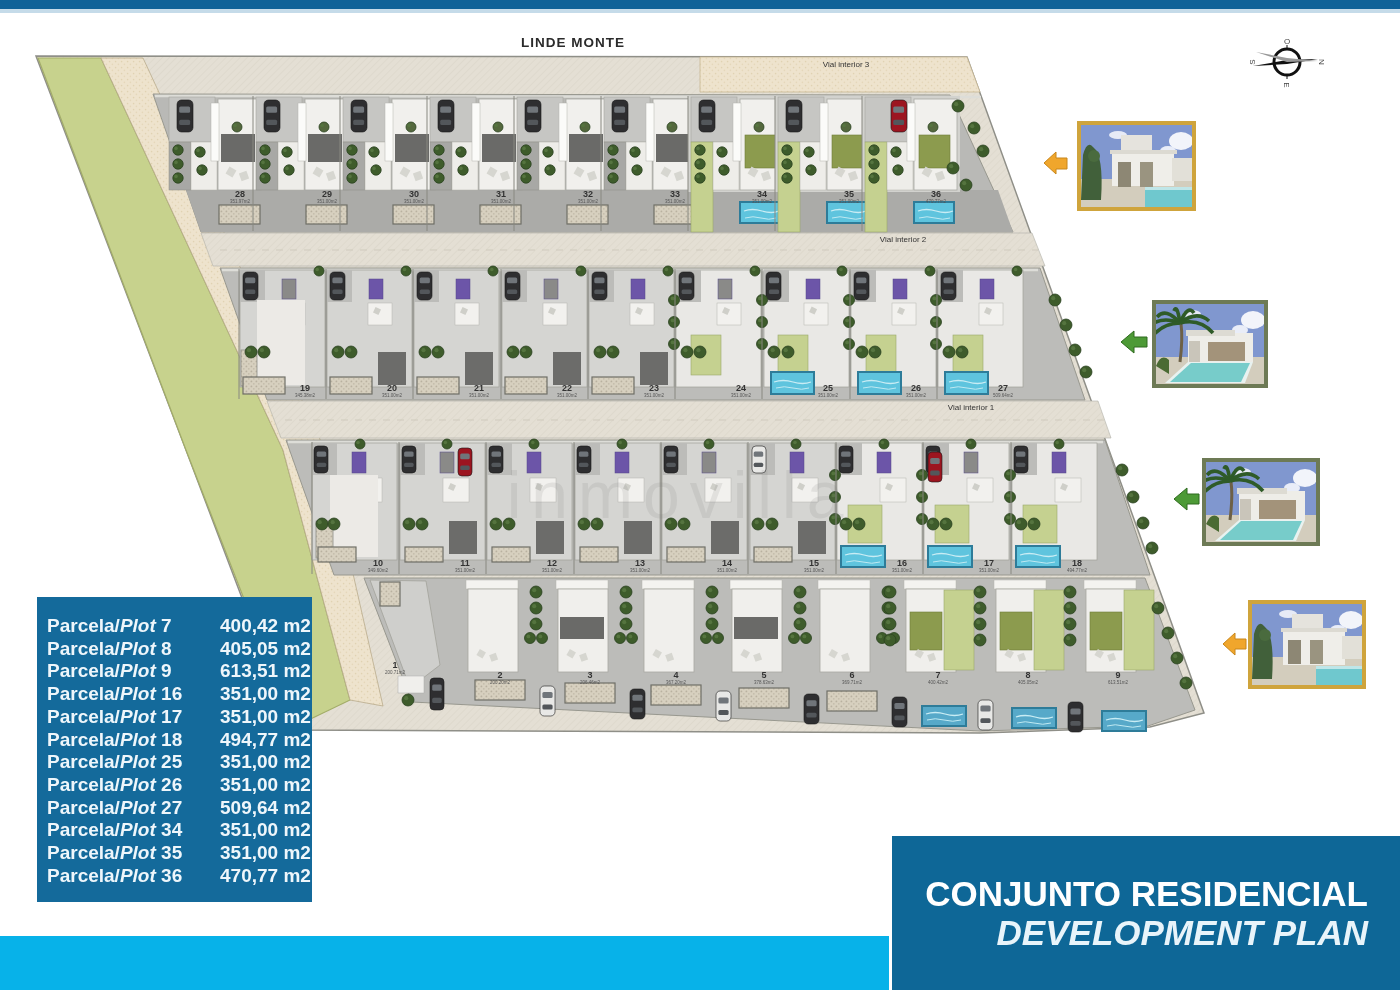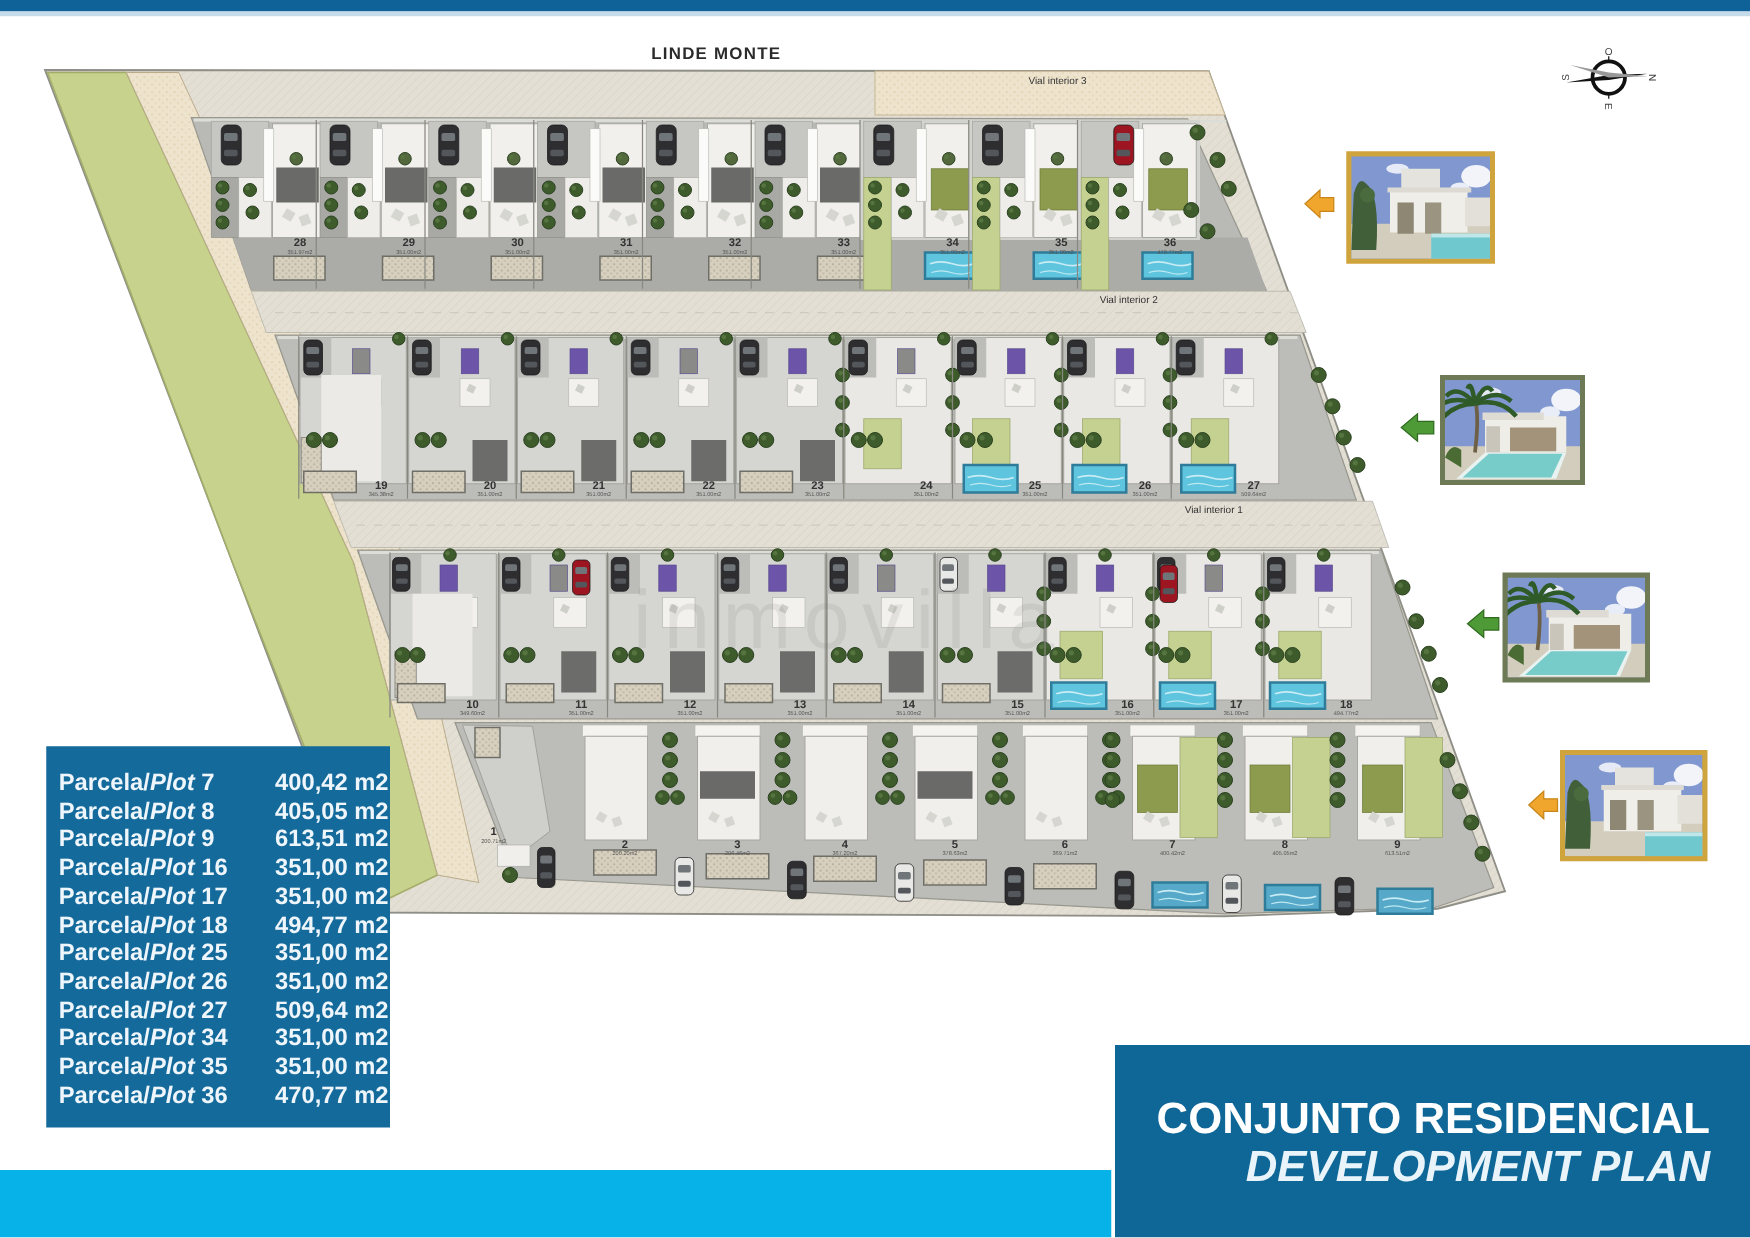--- a/index.html
+++ b/index.html
@@ -1,15 +1,15 @@
 <!DOCTYPE html>
 <html><head><meta charset="utf-8">
 <style>
 html,body{margin:0;padding:0;background:#ffffff;font-family:"Liberation Sans", sans-serif;}
-.page{position:relative;width:1400px;height:990px;overflow:hidden;background:#a3a3a3;}
+.page{position:relative;width:1400px;height:990px;overflow:hidden;background:#d946ef;}
 </style></head><body>
 <div class="page">
 <svg width="1400" height="990" viewBox="0 0 1400 990">
 <defs>
 <pattern id="hatch" width="5" height="5" patternUnits="userSpaceOnUse" patternTransform="rotate(45)">
   <rect width="5" height="5" fill="#e4dfd4"></rect>
   <line x1="0" y1="0" x2="0" y2="5" stroke="#dad5c8" stroke-width="1.2"></line>
 </pattern>
 <pattern id="dots" width="5" height="5" patternUnits="userSpaceOnUse">
   <rect width="5" height="5" fill="#d7d0bf"></rect>

